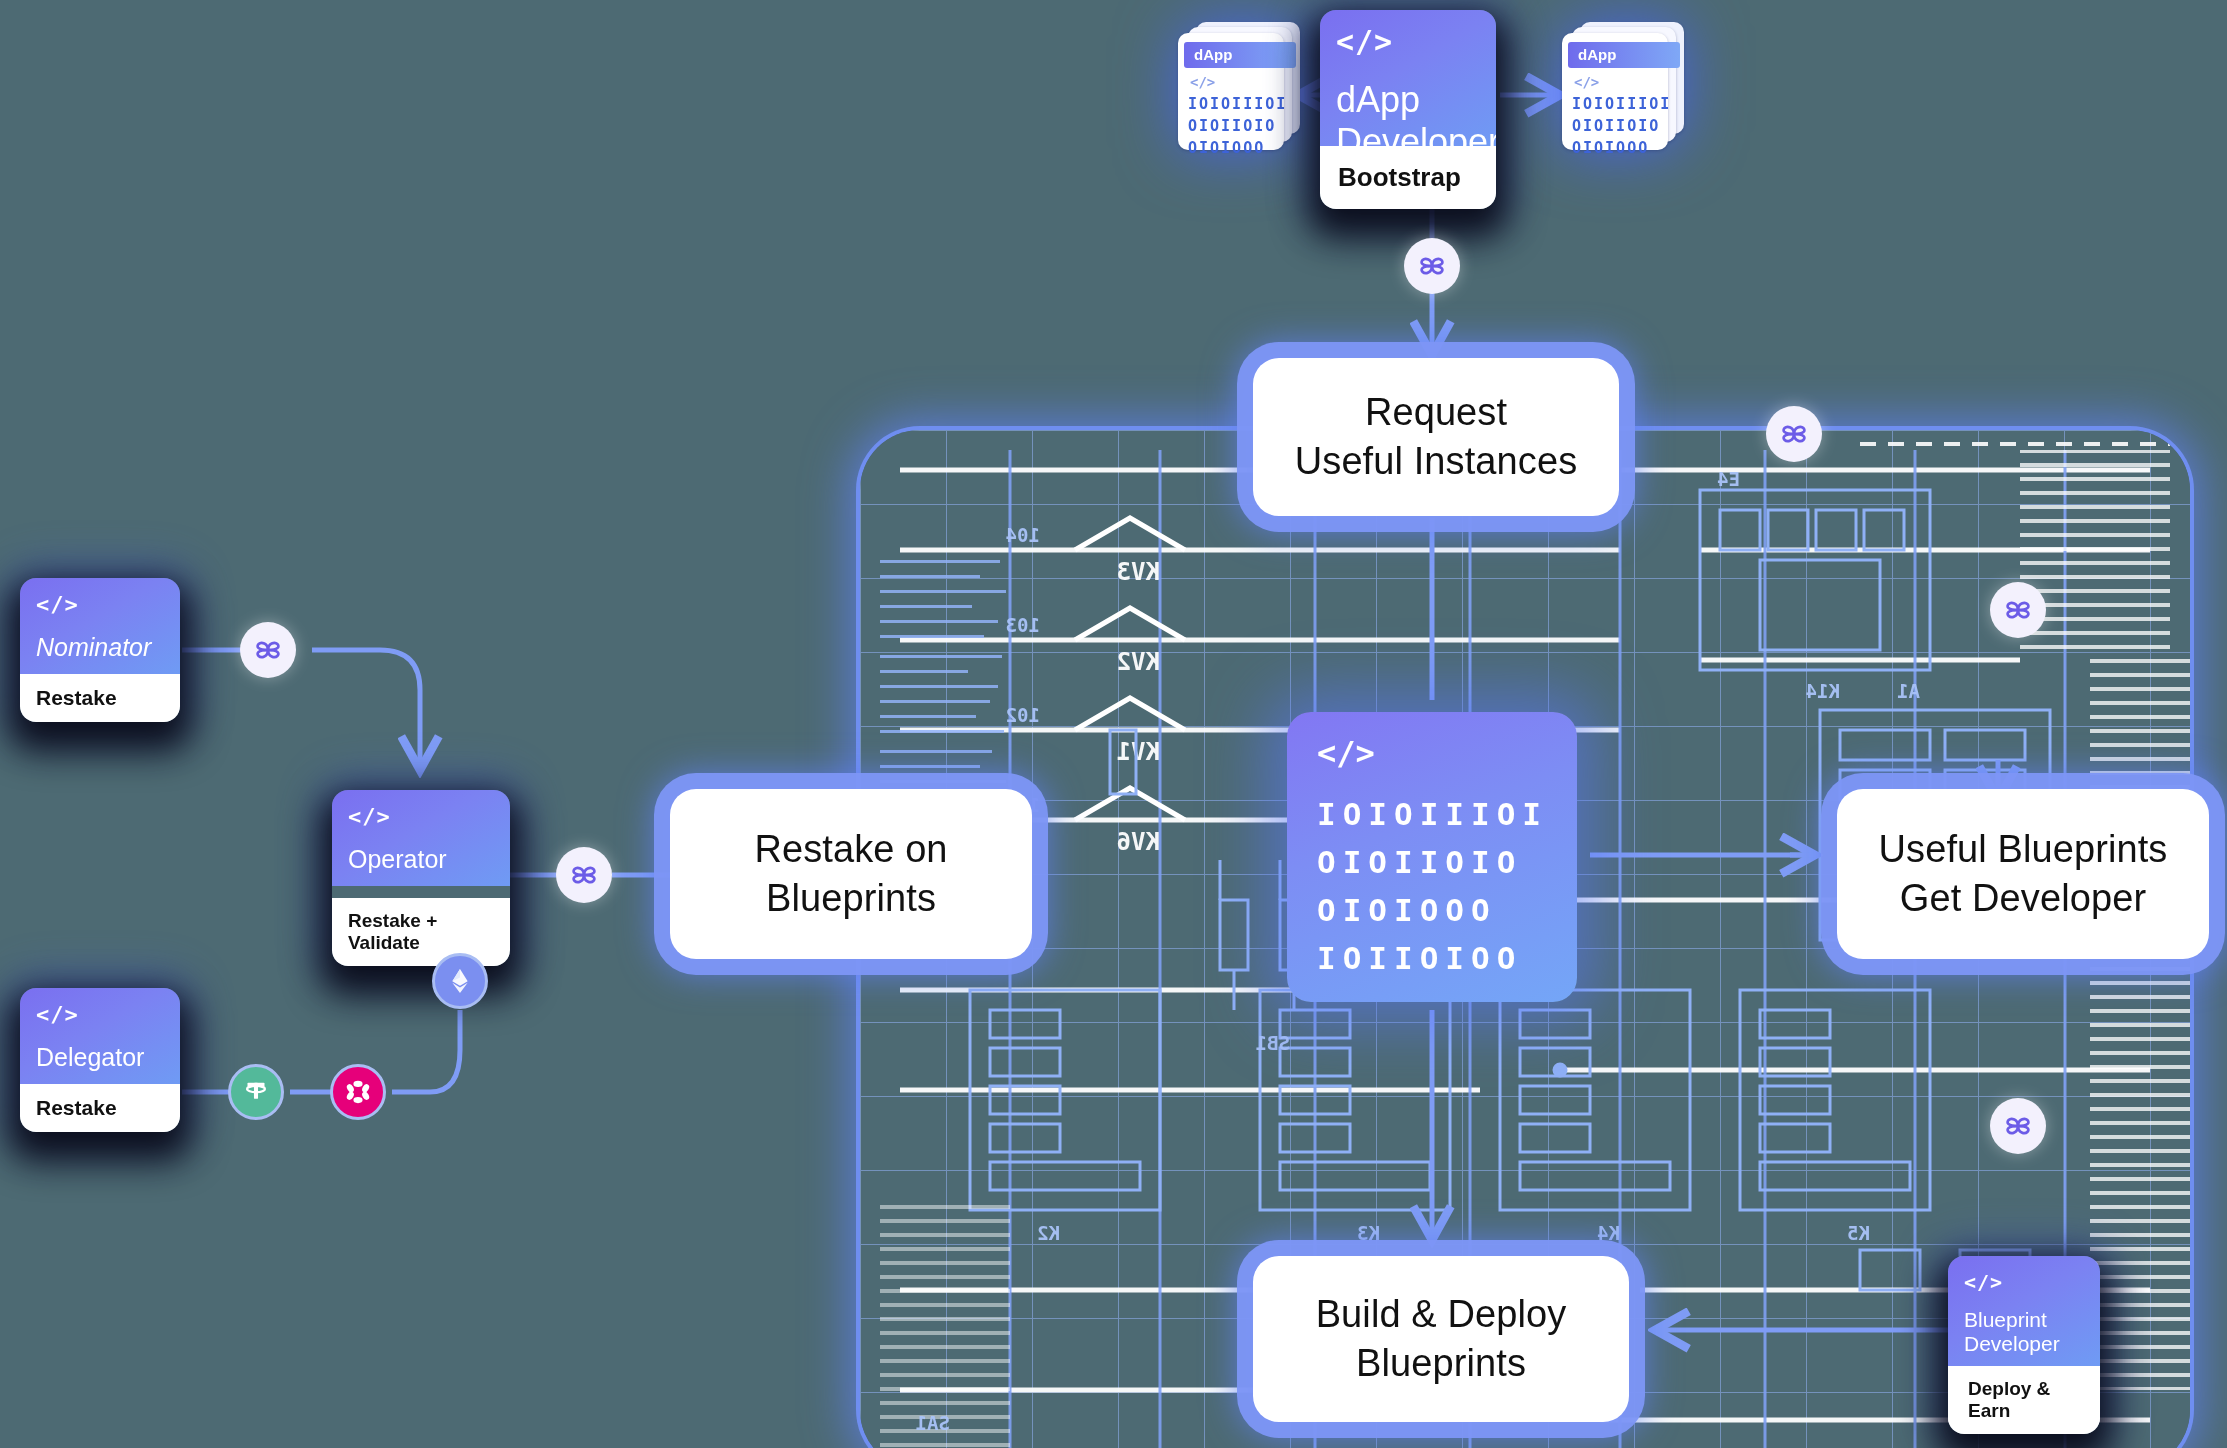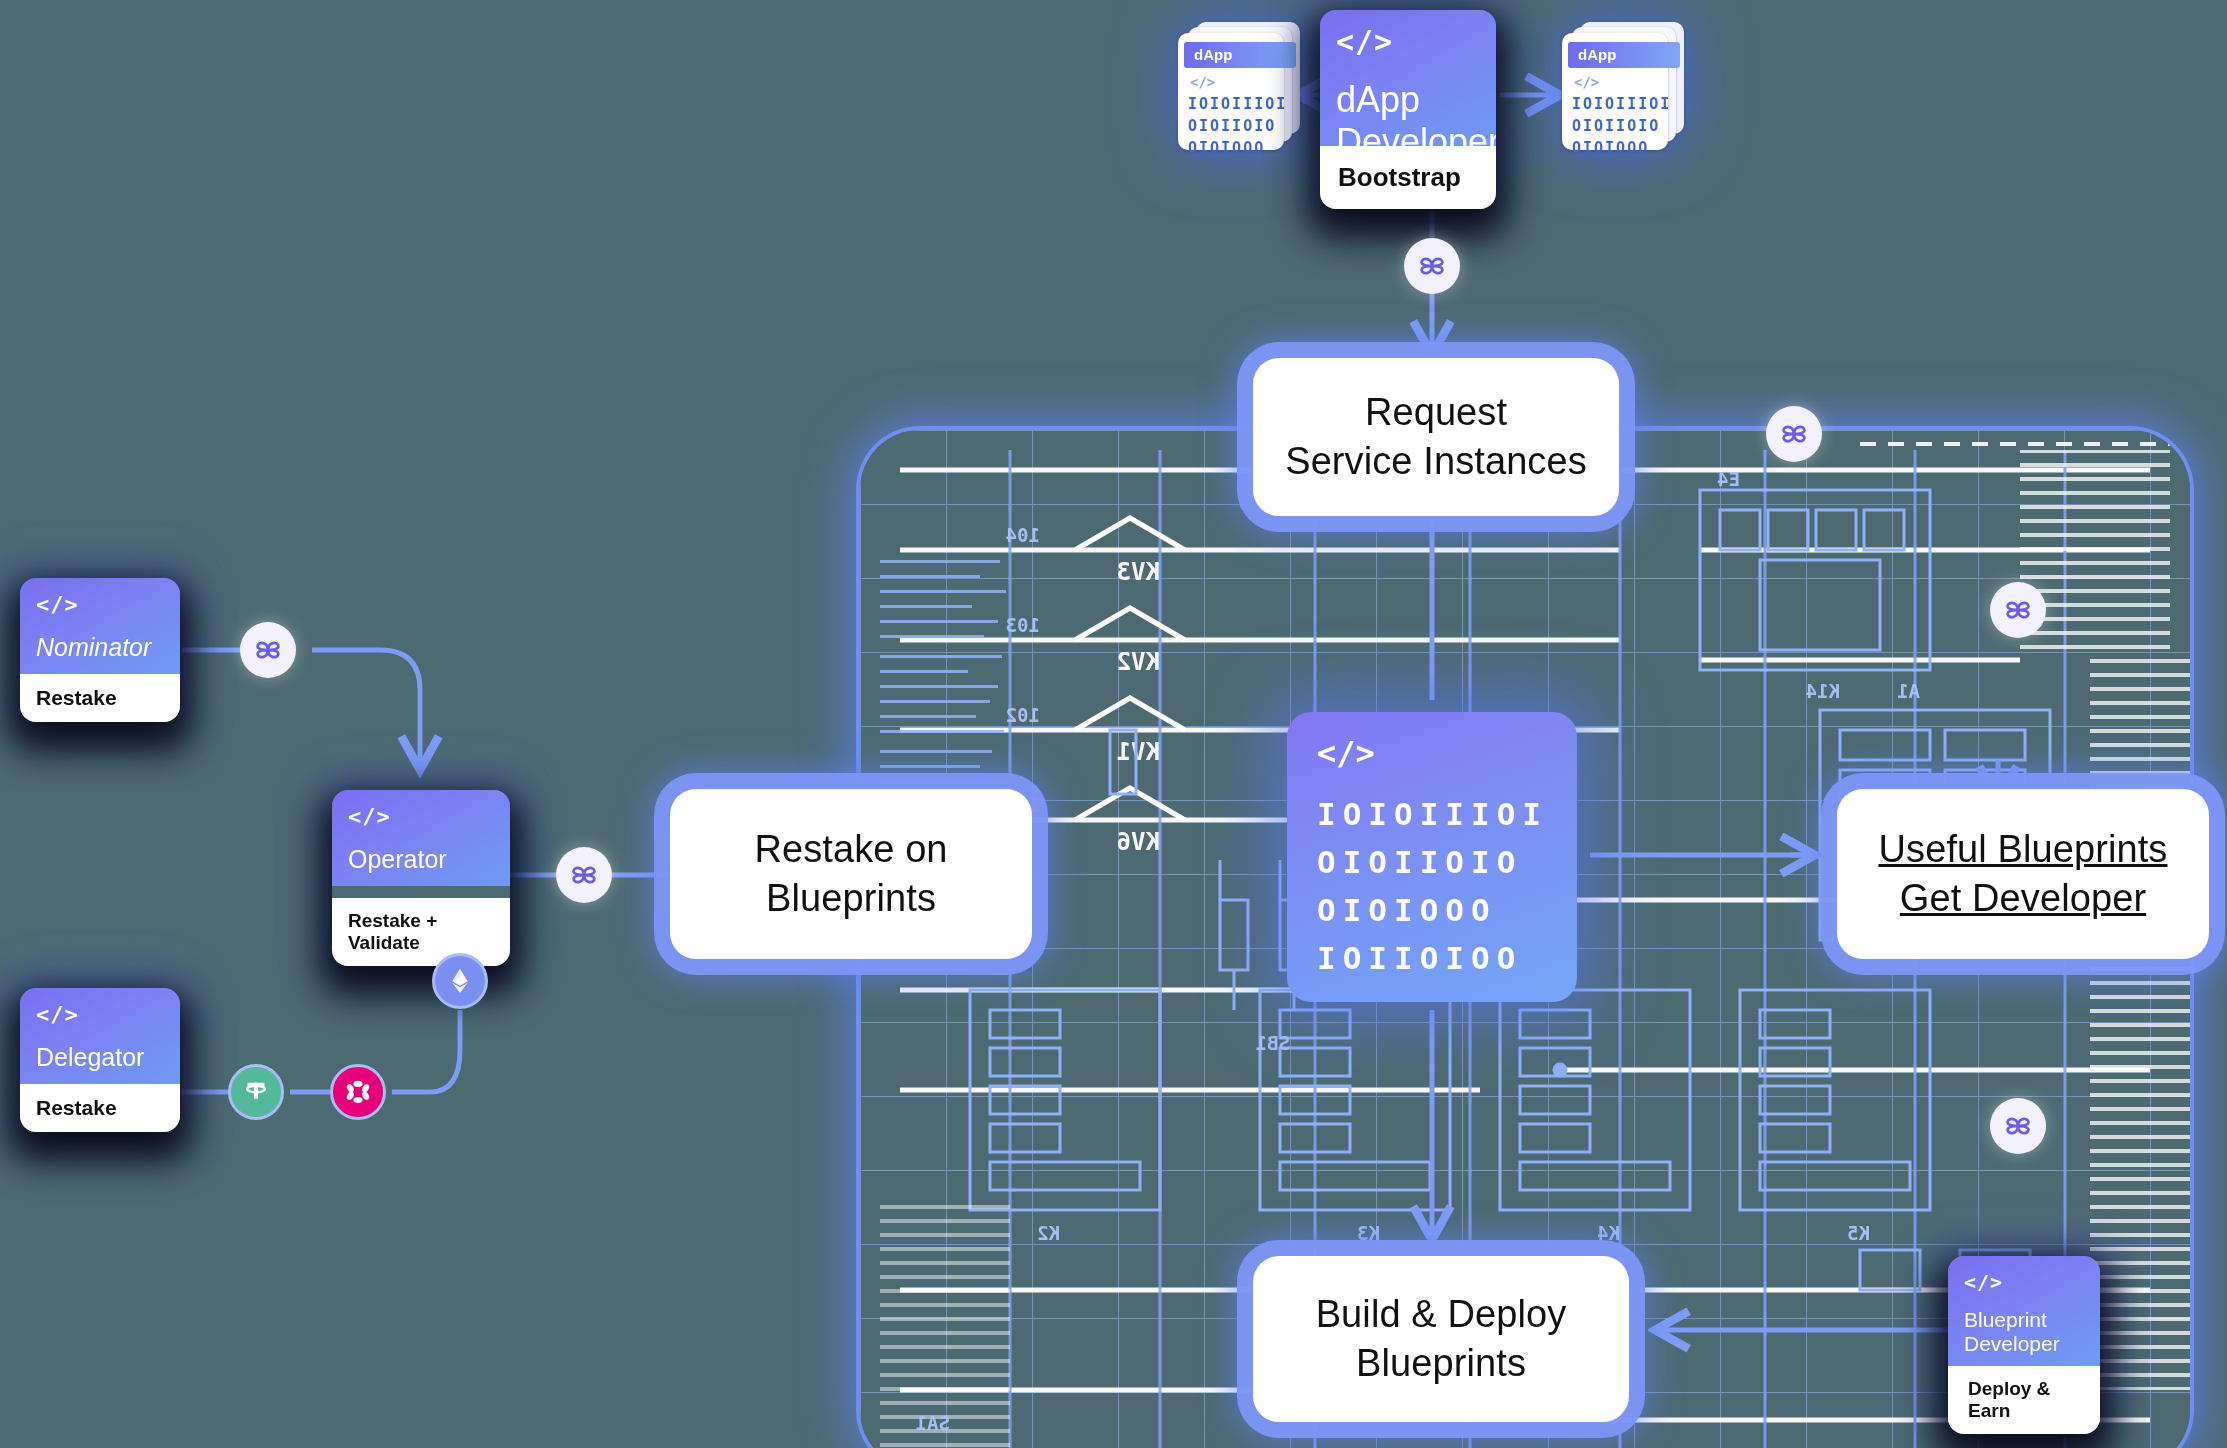--- a/index.html
+++ b/index.html
@@ -434,32 +434,32 @@
         <path d="M20 20 C20 12, 28 10, 31 13 C34 16, 32 20, 20 20"></path>
         <path d="M20 20 C20 28, 12 30, 9 27 C6 24, 8 20, 20 20"></path>
         <path d="M20 20 C20 28, 28 30, 31 27 C34 24, 32 20, 20 20"></path>
       </g>
     </svg>
   </div>
 
   <div class="wbox" style="left:1253px; top:358px; width:366px; height:158px;">
     <div>
       <span>Request</span><br>
-      <span>Service Instances</span>
+      <span>Useful Instances</span>
     </div>
   </div>
 
   <div class="wbox" style="left:670px; top:789px; width:362px; height:170px;">
     <div>
       <span>Restake on</span><br>
       <span>Blueprints</span>
     </div>
   </div>
 
-  <div class="wbox" style="left:1837px; top:789px; width:372px; height:170px;text-decoration:underline;">
+  <div class="wbox" style="left:1837px; top:789px; width:372px; height:170px;">
     <div>
       <span>Useful Blueprints</span><br>
       <span>Get Developer</span>
     </div>
   </div>
 
   <div class="wbox" style="left:1253px; top:1256px; width:376px; height:166px;">
     <div>
       <span>Build &amp; Deploy</span><br>
       <span>Blueprints</span>

